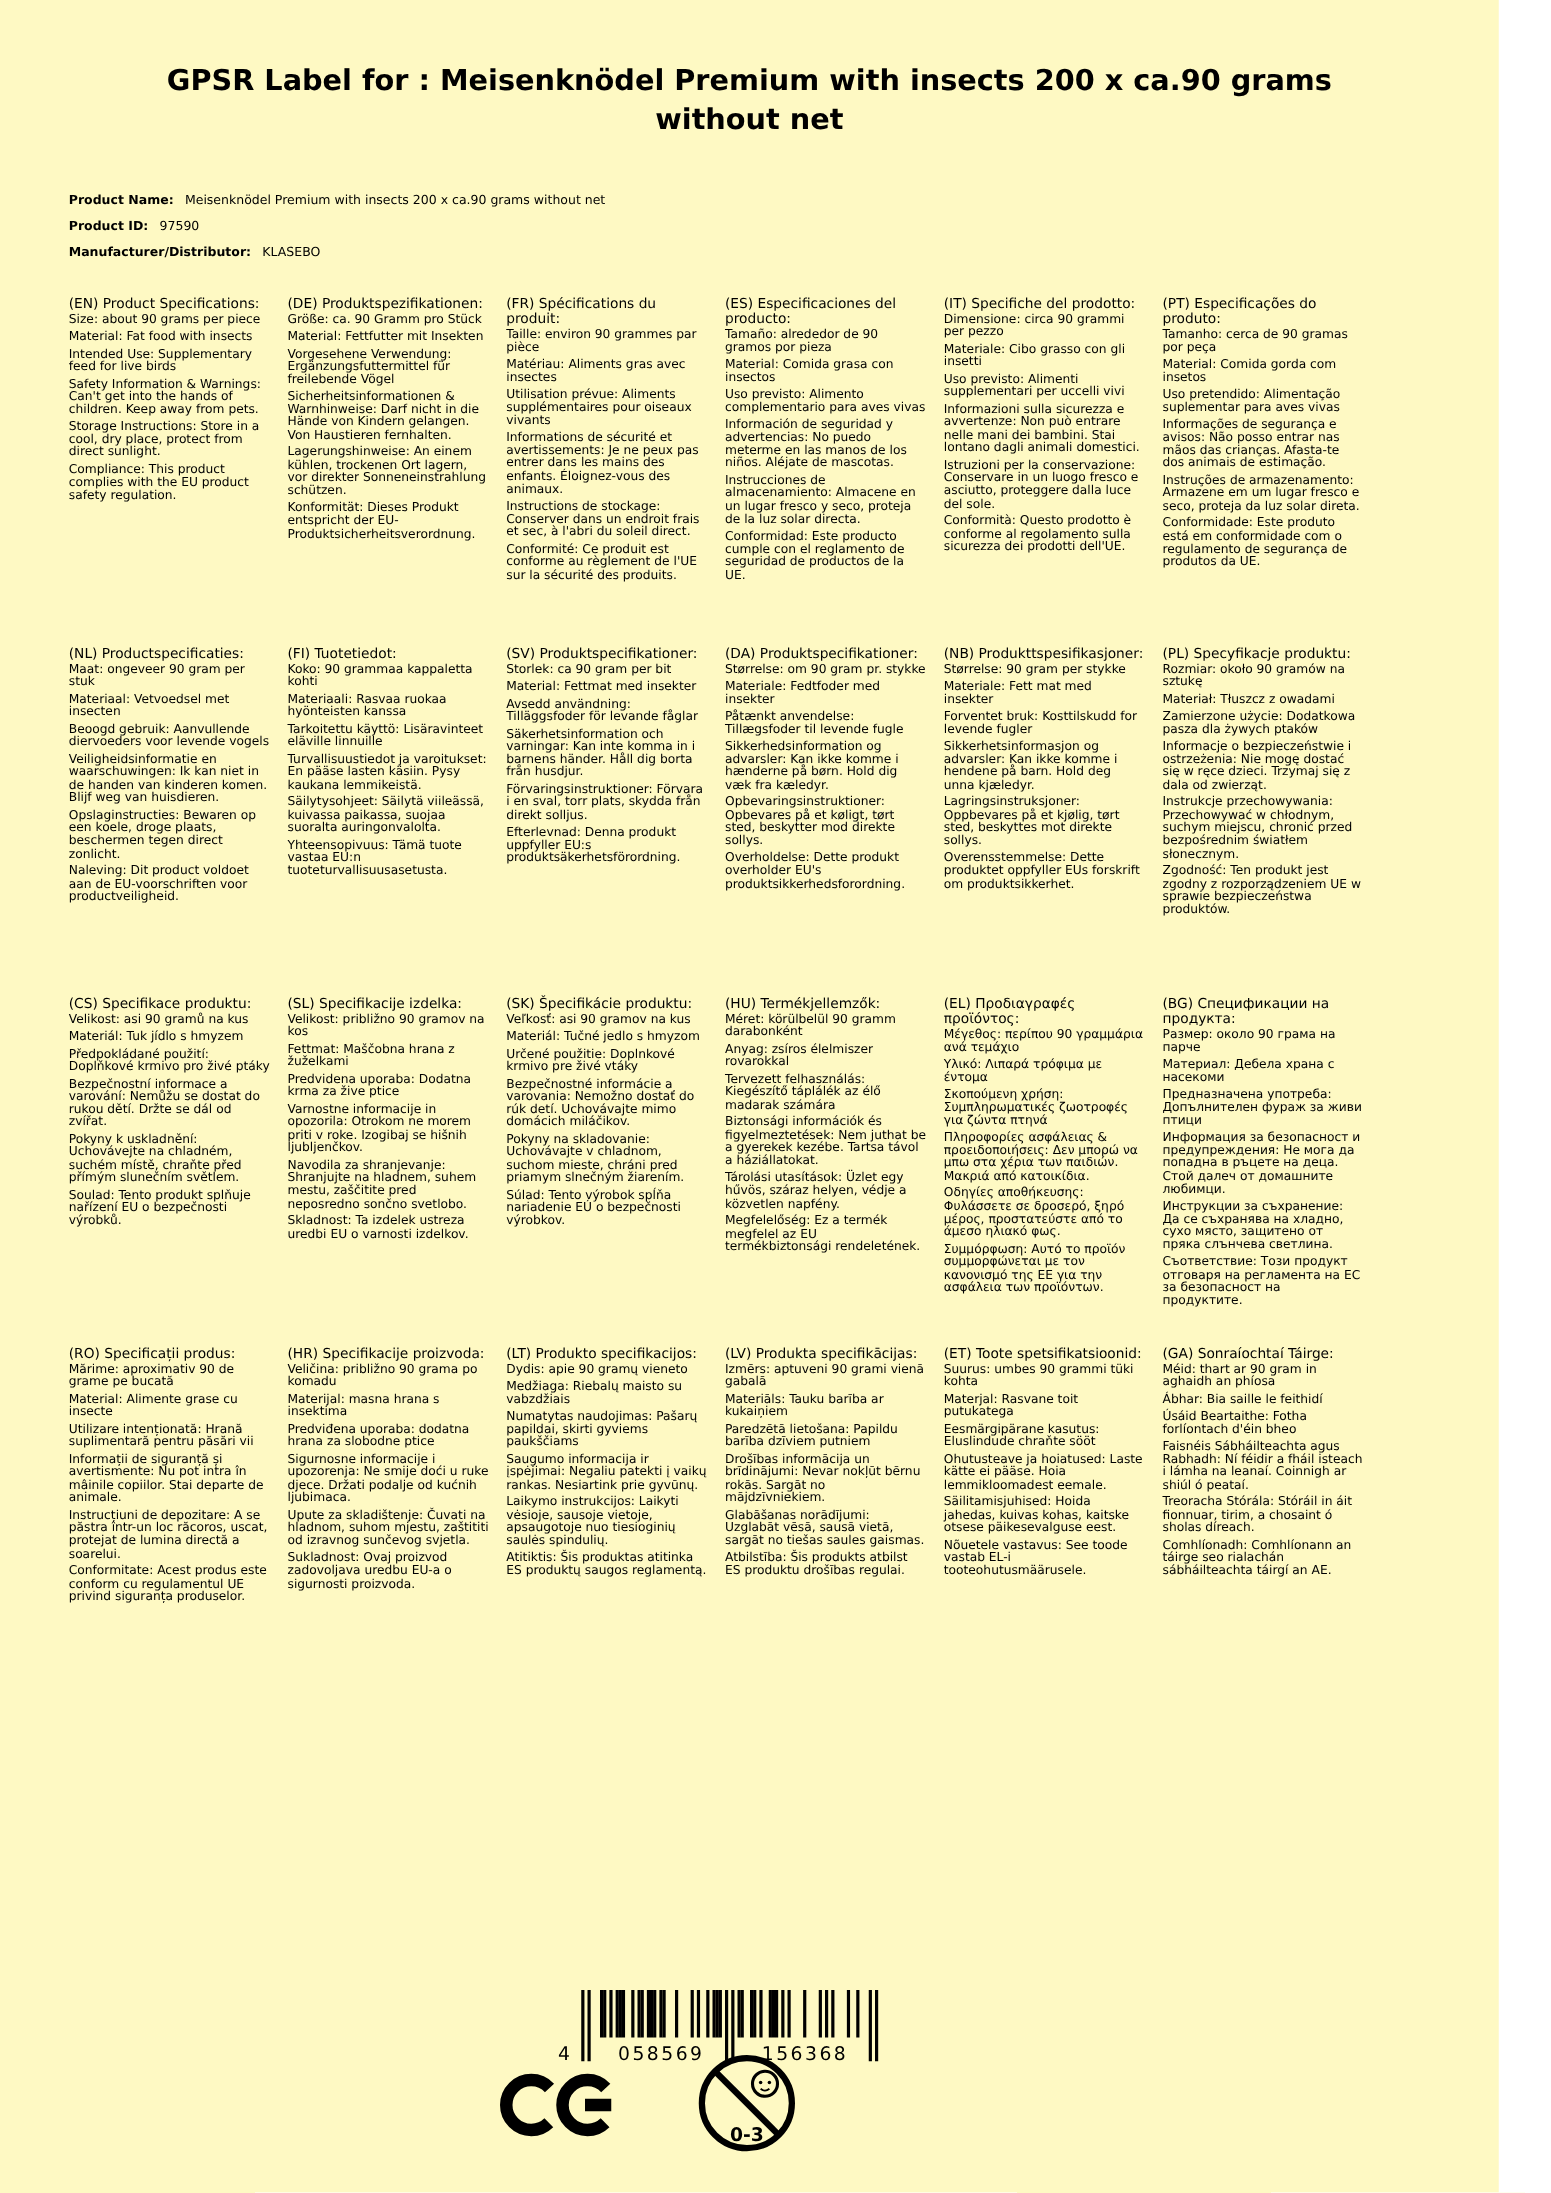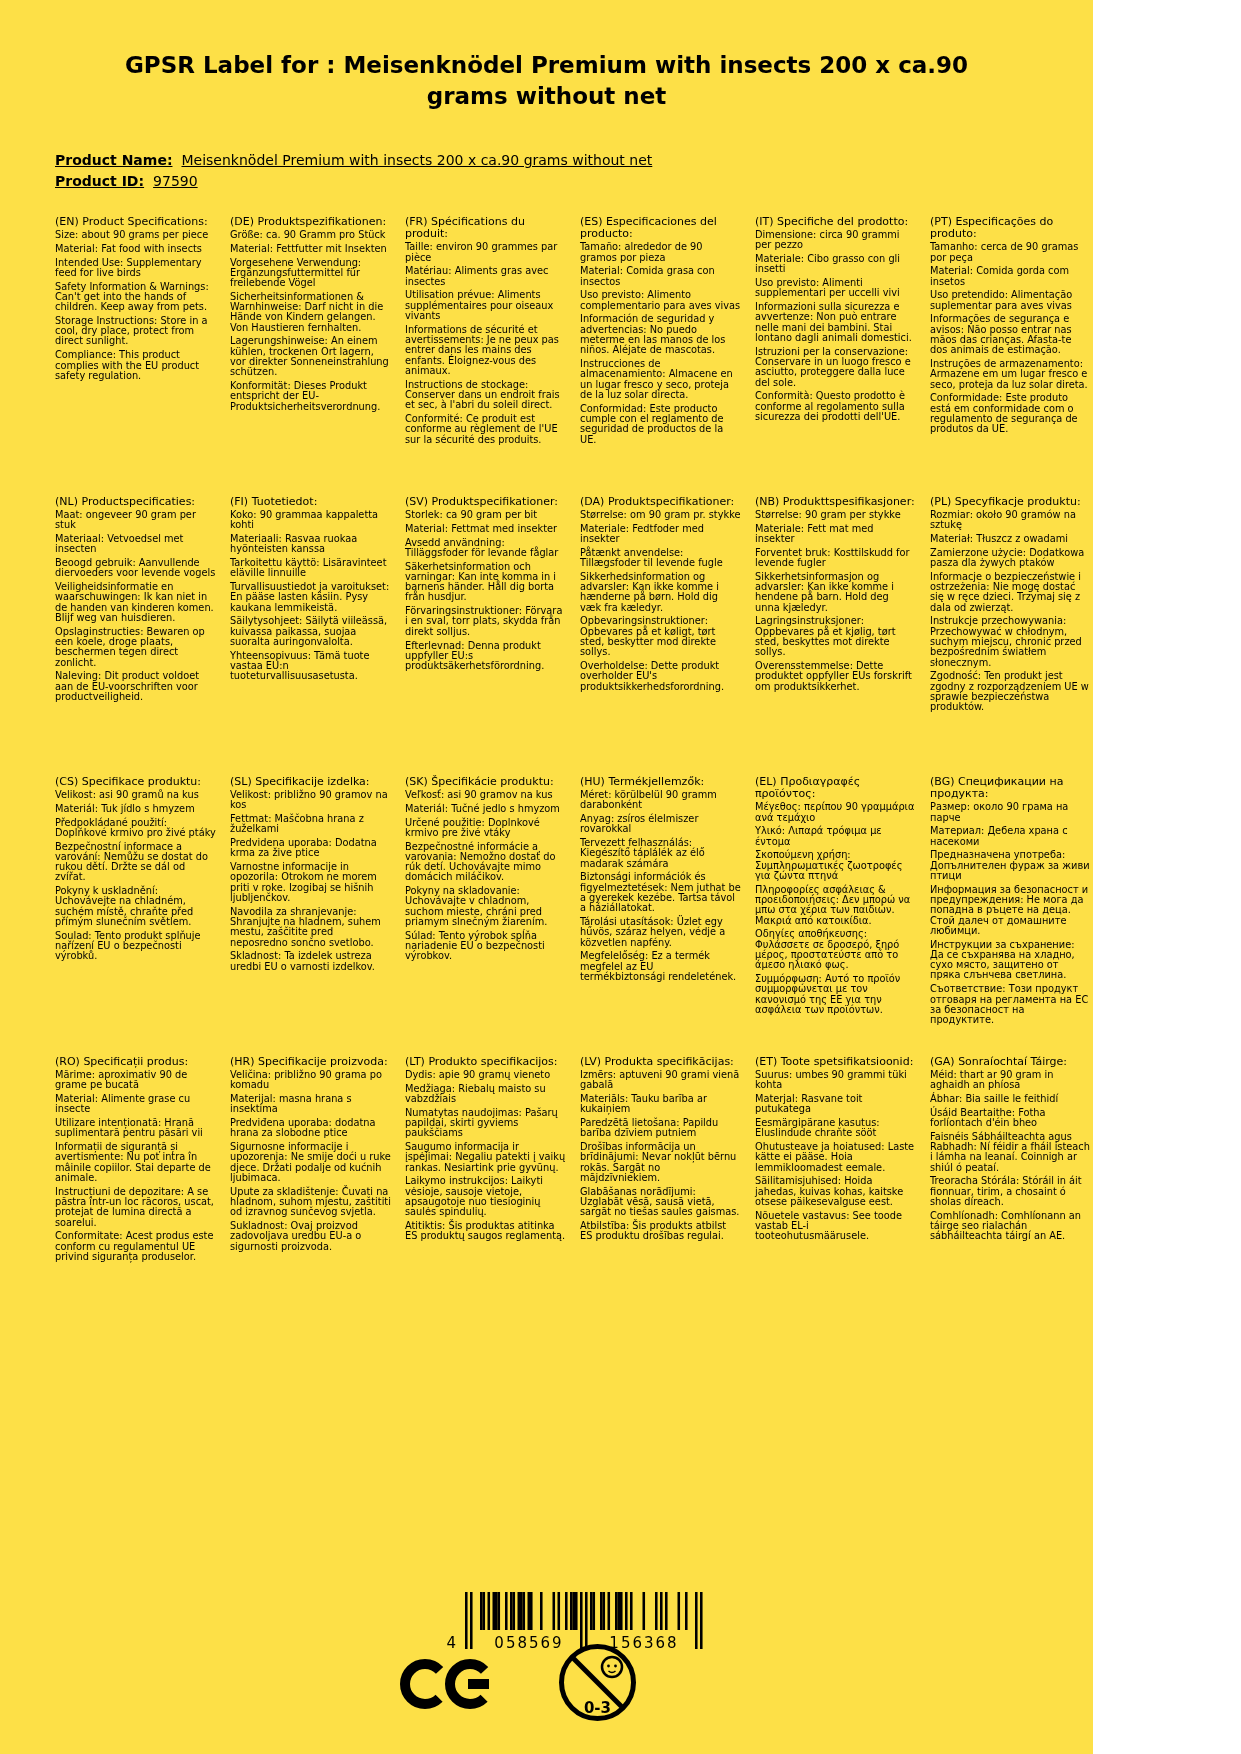--- a/index.html
+++ b/index.html
@@ -1,19 +1,19 @@
 <!DOCTYPE html>
 <html><head>
 <meta charset="utf-8">
 <style>
   html,body{margin:0;padding:0;background:#fff;}
-  .page{position:relative;width:1093px;height:1754px;background:#fde047;color:#000;
+  .page{position:relative;width:1199px;height:1754px;background:#fef9c3;color:#000;
         font-family:"DejaVu Sans","Liberation Sans",sans-serif;overflow:hidden;}
   .title{margin:50px 110px 0;text-align:center;font-size:23px;font-weight:bold;line-height:1.34;}
-  .product-info{margin:38px 60px 0 55px;font-size:14px;text-decoration:underline;}
+  .product-info{margin:38px 60px 0 55px;font-size:10px;}
   .info-row{line-height:21px;white-space:nowrap;}
   .info-label{font-weight:bold;margin-right:9px;}
   .lang-grid{width:1052px;margin:24px 0 0 55px;display:grid;
              grid-template-columns:repeat(6,175px);grid-auto-rows:280px;}
   .lang-block{padding-right:14px;}
   .block-header{font-size:11px;font-weight:normal;line-height:1.12;margin:0 0 2px;}
   .block-body p{font-size:9.8px;line-height:1.05;margin:0 0 3.5px;overflow-wrap:break-word;}
   .footer{position:absolute;left:400px;top:1592px;width:480px;height:150px;}
   .barcode-wrap{position:absolute;left:32px;top:0;width:300px;height:60px;}
   .barcode-wrap svg{display:block;}
@@ -31,20 +31,23 @@
   <div class="product-info" id="product-info">
   <div class="info-row">
     <span class="info-label">Product Name:</span><span class="info-value">Meisenknödel Premium with insects 200 x ca.90 grams without net</span>
   </div>
 
   <div class="info-row">
     <span class="info-label">Product ID:</span><span class="info-value">97590</span>
   </div>
 
 
+  <div class="info-row">
+    <span class="info-label">Manufacturer/Distributor:</span><span class="info-value">KLASEBO</span>
+  </div>
 
 
 </div>
 
   <div class="lang-grid" id="lang-grid">
   <div class="lang-block">
     <p class="block-header">(EN) Product Specifications:</p>
     <div class="block-body">
           <p>Size: about 90 grams per piece</p>
           <p>Material: Fat food with insects</p>

